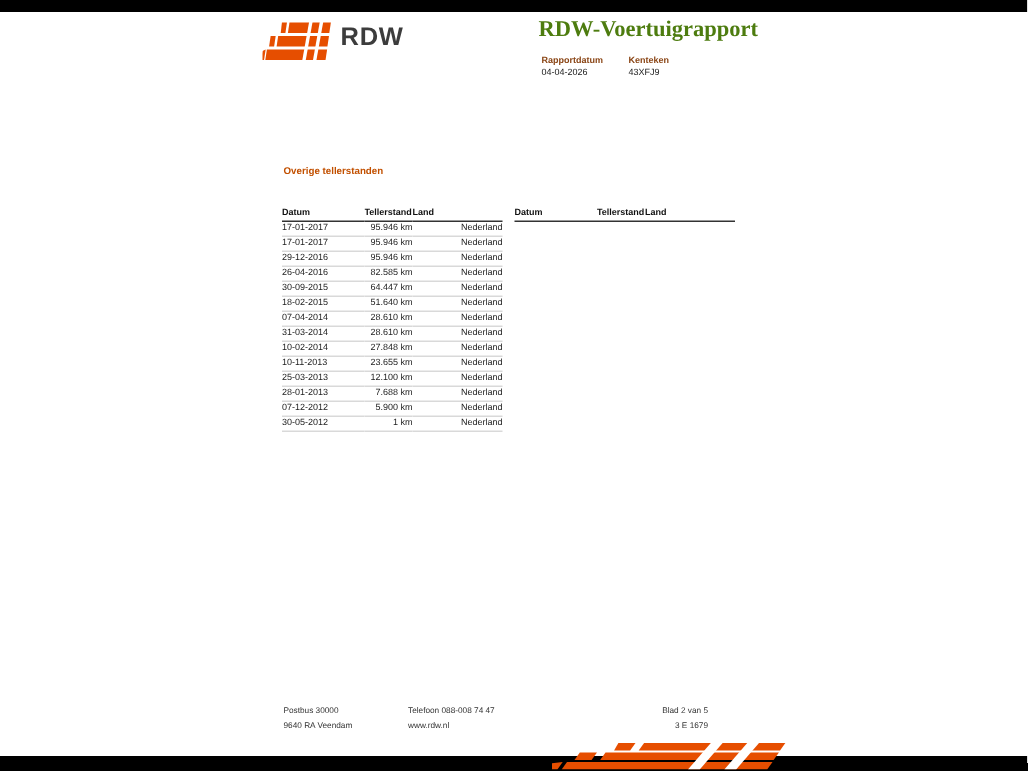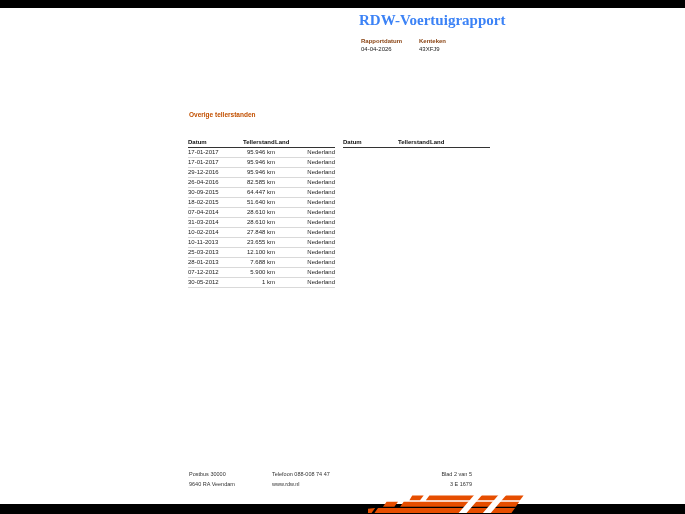--- a/index.html
+++ b/index.html
@@ -10,21 +10,21 @@
   .bar { position:absolute; left:0; width:685px; background:#000; z-index:2; }
   .bar.top { top:0; height:8px; }
   .bar.bottom { bottom:0; height:10px; }
 
   .logo { position:absolute; left:175px; top:13px; display:flex; align-items:flex-start; }
   .logo svg { width:46px; height:27px; display:block; }
   .logo-text { margin-left:6px; margin-top:2px; font-size:17px; font-weight:bold; color:#3c3c3c; letter-spacing:0.5px; }
 
   .report-title {
     position:absolute; left:359px; top:12px; margin:0;
-    font-family:"Liberation Serif", serif; font-size:15px; font-weight:bold; color:#3b82f6;
+    font-family:"Liberation Serif", serif; font-size:15px; font-weight:bold; color:#4d7c0f;
   }
   .meta { position:absolute; left:361px; top:38px; display:flex; gap:17px; }
   .meta-label { font-size:6px; font-weight:bold; color:#8a4515; }
   .meta-value { font-size:6px; color:#222; margin-top:2px; }
 
   .section-heading { position:absolute; left:189px; top:111px; font-size:6.5px; font-weight:bold; color:#c25000; }
 
   .tables { position:absolute; left:188px; top:138px; width:302px; display:flex; justify-content:space-between; }
   table.odo { border-collapse:collapse; width:147px; table-layout:fixed; }
   table.odo th, table.odo td { padding:1px 0; font-size:6px; line-height:7px; overflow:hidden; white-space:nowrap; }
@@ -42,20 +42,37 @@
   .bottom-logo svg { width:100%; height:100%; display:block; }
 </style>
 </head>
 <body>
 
 <div class="screen">
 
   <div class="bar top"></div>
   <div class="bar bottom"></div>
 
+  <div class="logo">
+    <svg viewBox="0 0 220 54" preserveAspectRatio="none">
+      <g fill="#E64E00">
+        <polygon points="86,4 218,4 213,18 81,18"></polygon>
+        <polygon points="62,4 78,4 73,18 58,18"></polygon>
+        <polygon points="50,22 212,22 207,36 45,36"></polygon>
+        <polygon points="26,22 42,22 37,36 21,36"></polygon>
+        <polygon points="14,40 206,40 201,54 9,54"></polygon>
+        <polygon points="0,42 10,40 5,54 -5,54"></polygon>
+      </g>
+      <g fill="#ffffff">
+        <polygon points="150,0 161,0 138,54 127,54"></polygon>
+        <polygon points="184,0 195,0 172,54 161,54"></polygon>
+      </g>
+    </svg>
+    <span class="logo-text">RDW</span>
+  </div>
 
   <h1 class="report-title">RDW-Voertuigrapport</h1>
 
   <div class="meta">
     <div class="meta-col">
       <div class="meta-label">Rapportdatum</div>
       <div class="meta-value">04-04-2026</div>
     </div>
     <div class="meta-col">
       <div class="meta-label">Kenteken</div>

